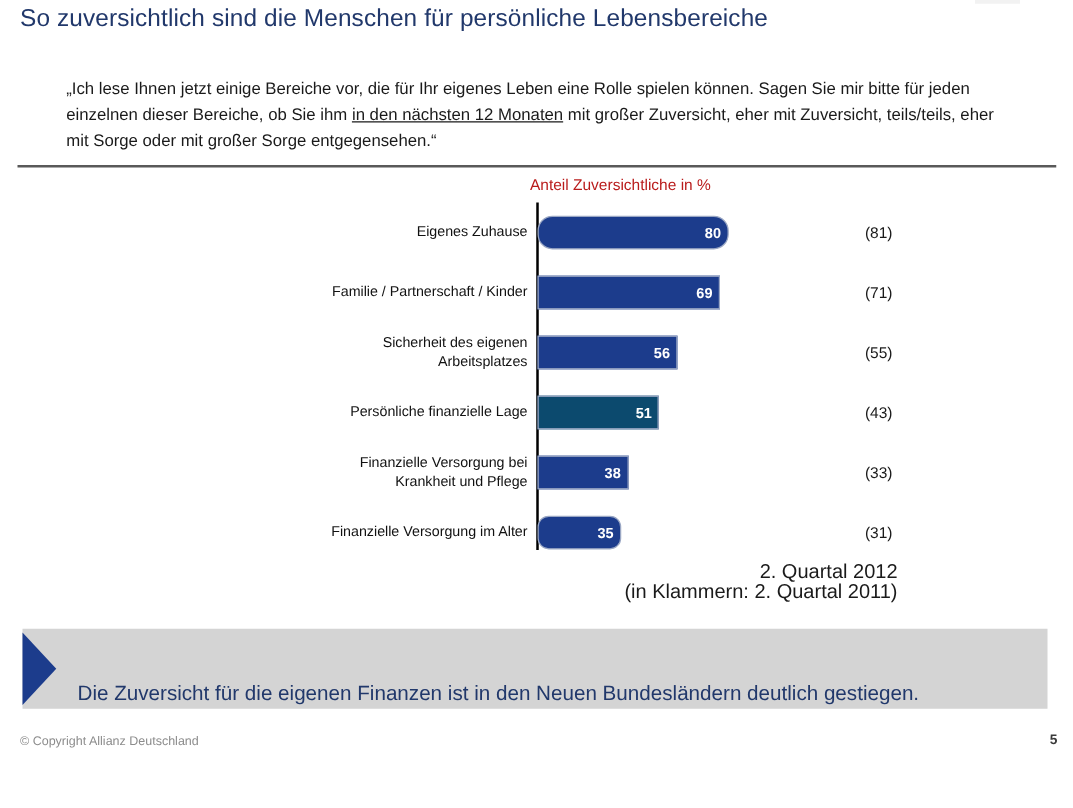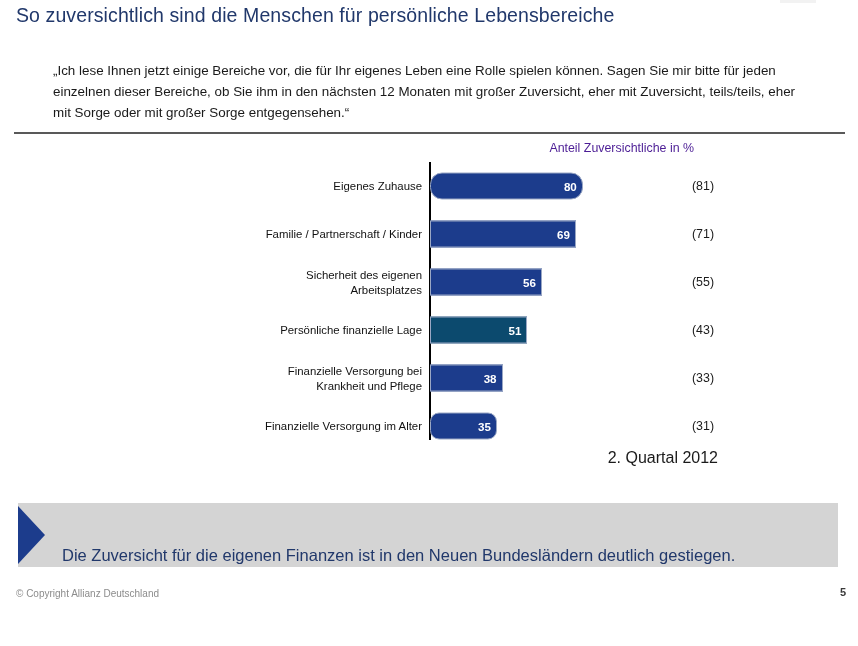--- a/index.html
+++ b/index.html
@@ -36,20 +36,21 @@
   .question {
     position: absolute;
     left: 53px;
     top: 60px;
     width: 760px;
     font-size: 13.4px;
     line-height: 21px;
     color: #1a1a1a;
   }
   .question .u {
+    text-decoration: underline;
   }
 
   
   .divider {
     position: absolute;
     left: 14px;
     top: 132px;
     width: 831px;
     height: 2px;
     background: #595959;
@@ -58,26 +59,26 @@
   
   .chart {
     position: absolute;
     left: 0;
     top: 132px;
     width: 858px;
     height: 360px;
   }
   .chart-header {
     position: absolute;
-    left: 404px;
+    left: 424px;
     top: 9px;
     width: 290px;
-    text-align: right;
+    text-align: left;
     font-size: 12.4px;
-    color: #4c1d95;
+    color: #b91c1c;
     white-space: nowrap;
   }
 
   .axis-line {
     position: absolute;
     left: 429px;
     top: 30px;
     width: 1.6px;
     height: 278px;
     background: #000000;
@@ -289,20 +290,21 @@
           <div class="bar-wrap" style="width: 66.85px;">
             <div class="bar" style="background: rgb(28, 60, 140); border-radius: 9px;">
               <span class="bar-value">35</span>
             </div>
           </div>
           <div class="prev-value">(31)</div>
         </div>
       </div>
     <div class="chart-note">
       <div>2. Quartal 2012</div>
+      <div>(in Klammern: 2. Quartal 2011)</div>
     </div>
   </div>
 
   <div class="callout">
     <div class="callout-arrow"></div>
     <div class="callout-text">Die Zuversicht für die eigenen Finanzen ist in den Neuen Bundesländern deutlich gestiegen.</div>
   </div>
 
   <div class="footer-copy">© Copyright Allianz Deutschland</div>
   <div class="footer-page">5</div>

